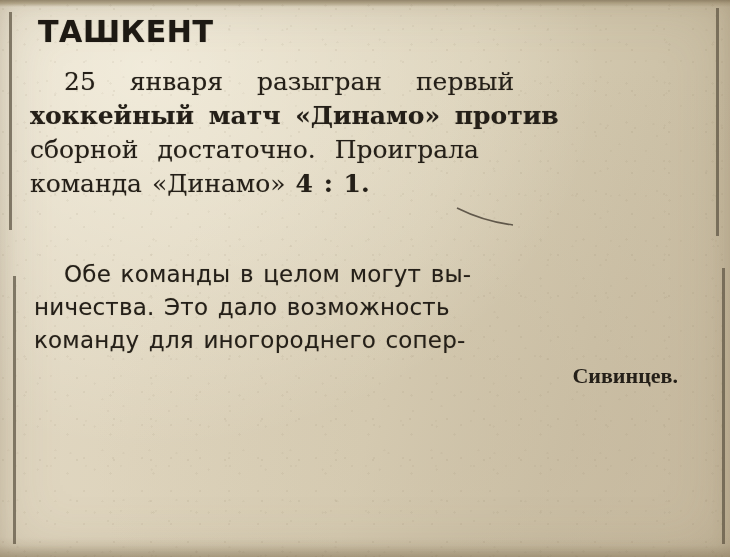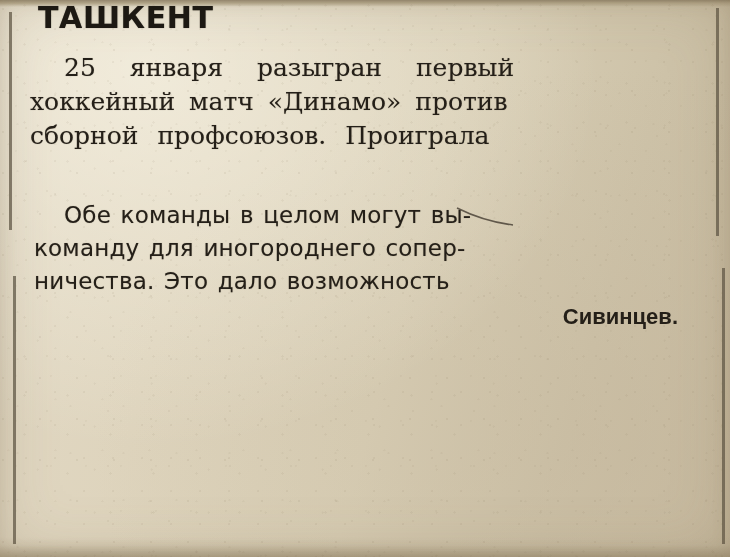--- a/index.html
+++ b/index.html
@@ -84,20 +84,21 @@
     z-index: 3;
     padding: 0 34px 0 30px;
     color: #241f18;
   }
 
   .headline {
     font-family: "DejaVu Sans", sans-serif;
     font-weight: bold;
     font-size: 30px;
     letter-spacing: 0.6px;
+    padding-top: 14px;
     padding-left: 8px;
     color: #1d1913;
     text-shadow: 0 0 1px rgba(40,32,22,0.5);
   }
 
   .para {
     font-family: "DejaVu Serif", serif;
     font-size: 25px;
     line-height: 34px;
     text-align: justify;
@@ -119,33 +120,34 @@
   .gap {
     height: 46px;
   }
 
   .para-second {
     font-family: "DejaVu Sans", sans-serif;
     font-size: 23px;
     line-height: 33px;
     letter-spacing: 0.2px;
     padding-left: 4px;
+    margin-top: 11px;
   }
   .para-second .ln { display: block; white-space: nowrap; }
   .para-second .ln1 { text-indent: 30px; }
 
   .signature {
-    font-family: Liberation Sans, sans-serif;
+    font-family: Liberation Serif, serif;
     font-weight: bold;
     font-size: 22px;
     text-align: right;
     padding-right: 18px;
     margin-top: 6px;
   }
-  .sp-b { word-spacing: 6px; }
+  .sp-b { word-spacing: 6px; font-weight: bold; }
   .sp-c { word-spacing: 11px; }
   .sp-d { word-spacing: 2px; }
   .sp-e { word-spacing: 26px; }
 
   .pen-stroke {
     position: absolute;
     left: 455px;
     top: 206px;
     width: 62px;
     height: 22px;
@@ -166,29 +168,33 @@
   <div class="rule rule-left-bot"></div>
   <div class="rule rule-right-bot"></div>
 
   <div class="content">
 
     <div class="headline">ТАШКЕНТ</div>
 
     <div class="para para-lead">
       <span class="ln ln1 sp-e">25   января   разыгран   первый</span>
       <span class="ln sp-b">хоккейный  матч  «Динамо»  против</span>
-      <span class="ln sp-c">сборной  профсоюзов.  Проиграла</span>
+      <span class="ln sp-c">сборной  достаточно.  Проиграла</span>
+      <span class="ln sp-d">
+        <span>команда «Динамо»</span>
+        <span class="score">4 : 1.</span>
+      </span>
     </div>
 
     <div class="gap"></div>
 
     <div class="para para-second">
       <span class="ln ln1 sp-d">Обе команды в целом могут вы-</span>
+      <span class="ln sp-d">ничества. Это дало   возможность</span>
       <span class="ln sp-d">команду для иногороднего сопер-</span>
-      <span class="ln sp-d">ничества. Это дало   возможность</span>
     </div>
 
     <div class="signature">Сивинцев.</div>
   </div>
 
   <svg class="pen-stroke" viewBox="0 0 62 22">
     <path d="M2 2 C 18 10, 34 16, 58 19" stroke="#3a3228" stroke-width="1.6" fill="none" opacity="0.75"></path>
   </svg>
 
   <div class="grain"></div>

